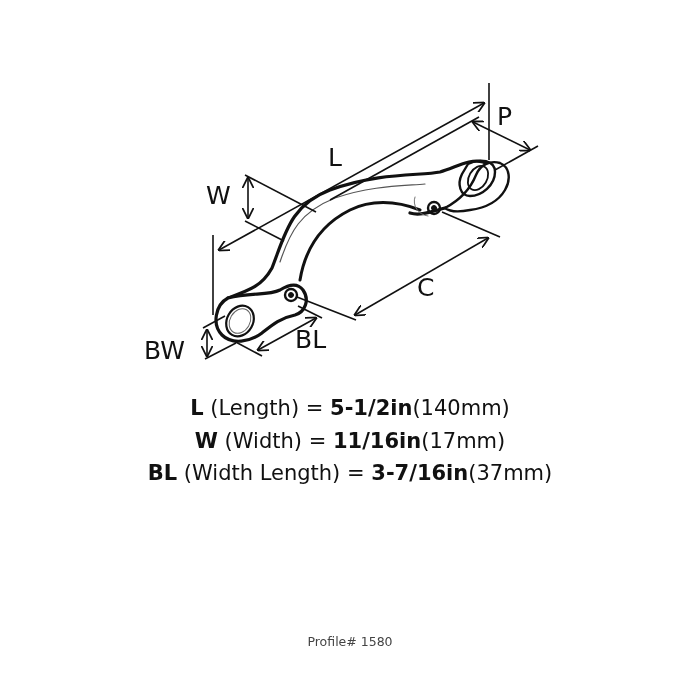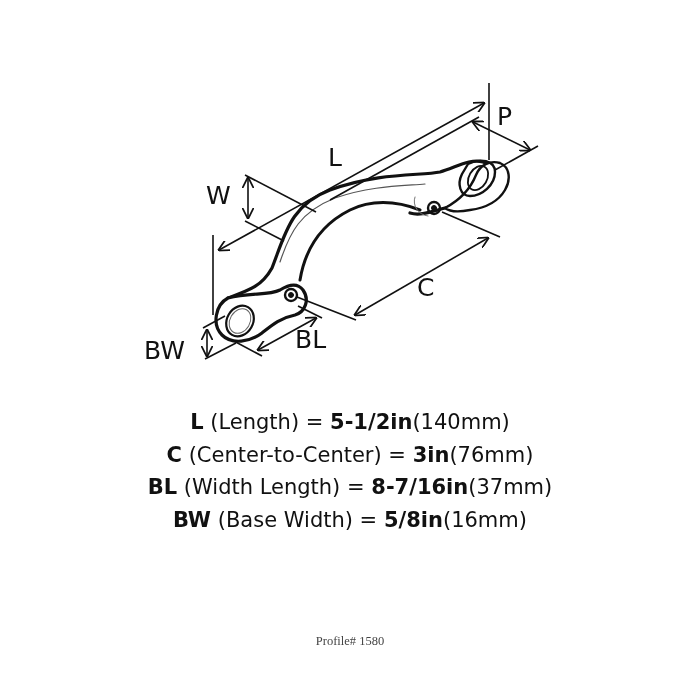--- a/index.html
+++ b/index.html
@@ -1,28 +1,28 @@
 <!DOCTYPE html>
 <html><head>
   <meta charset="utf-8">
   <style>
     html, body { margin: 0; padding: 0; background: #ffffff; }
     body { width: 700px; height: 700px; position: relative; overflow: hidden;
            font-family: "DejaVu Sans", sans-serif; color: #111; }
     .drawing { position: absolute; left: 0; top: 0; width: 700px; height: 380px; }
     .dim-label { position: absolute; font-family: "DejaVu Sans", sans-serif;
                  font-size: 25px; color: #111; line-height: 1; }
-    .specs { position: absolute; left: 0; top: 406px; width: 700px; text-align: center; }
+    .specs { position: absolute; left: 0; top: 392px; width: 700px; text-align: center; }
     .spec-row { font-size: 21px; line-height: 32.5px; white-space: nowrap; color: #111; }
     .spec-row .code { font-weight: bold; }
     .spec-row .name { font-weight: normal; }
     .spec-row .imperial { font-weight: bold; }
     .spec-row .metric { font-weight: normal; }
     .profile { position: absolute; left: 0; top: 634px; width: 700px; text-align: center;
-               font-size: 12.5px; color: #444; font-family: Liberation Serif, serif; }
+               font-size: 12.5px; color: #444; }
   </style>
 </head>
 <body>
 
 <svg class="drawing" viewBox="0 0 700 380" xmlns="http://www.w3.org/2000/svg">
   <defs>
     <marker id="arr" viewBox="0 0 10 10" refX="9" refY="5" markerWidth="7" markerHeight="7" orient="auto-start-reverse">
       <path d="M0,0 L10,5 L0,10" fill="none" stroke="#111" stroke-width="1.6"></path>
     </marker>
   </defs>
@@ -86,29 +86,24 @@
 <div class="dim-label" style="left:295px; top:327px;">BL</div>
 <div class="dim-label" style="left:144px; top:338px;">BW</div>
 
 <div class="specs">
   <div class="spec-row">
     <span class="code">L</span>
     <span class="name">(Length) =</span>
     <span class="imperial">5-1/2in</span><span class="metric">(140mm)</span>
   </div>
   <div class="spec-row">
-    <span class="code">C</span>
-    <span class="name">(Center-to-Center) =</span>
-    <span class="imperial">3in</span><span class="metric">(76mm)</span>
+    <span class="code">W</span>
+    <span class="name">(Width) =</span>
+    <span class="imperial">11/16in</span><span class="metric">(17mm)</span>
   </div>
   <div class="spec-row">
     <span class="code">BL</span>
     <span class="name">(Width Length) =</span>
-    <span class="imperial">8-7/16in</span><span class="metric">(37mm)</span>
-  </div>
-  <div class="spec-row">
-    <span class="code">BW</span>
-    <span class="name">(Base Width) =</span>
-    <span class="imperial">5/8in</span><span class="metric">(16mm)</span>
+    <span class="imperial">3-7/16in</span><span class="metric">(37mm)</span>
   </div>
 </div>
 
 <div class="profile">Profile# 1580</div>
 
 </body></html>

